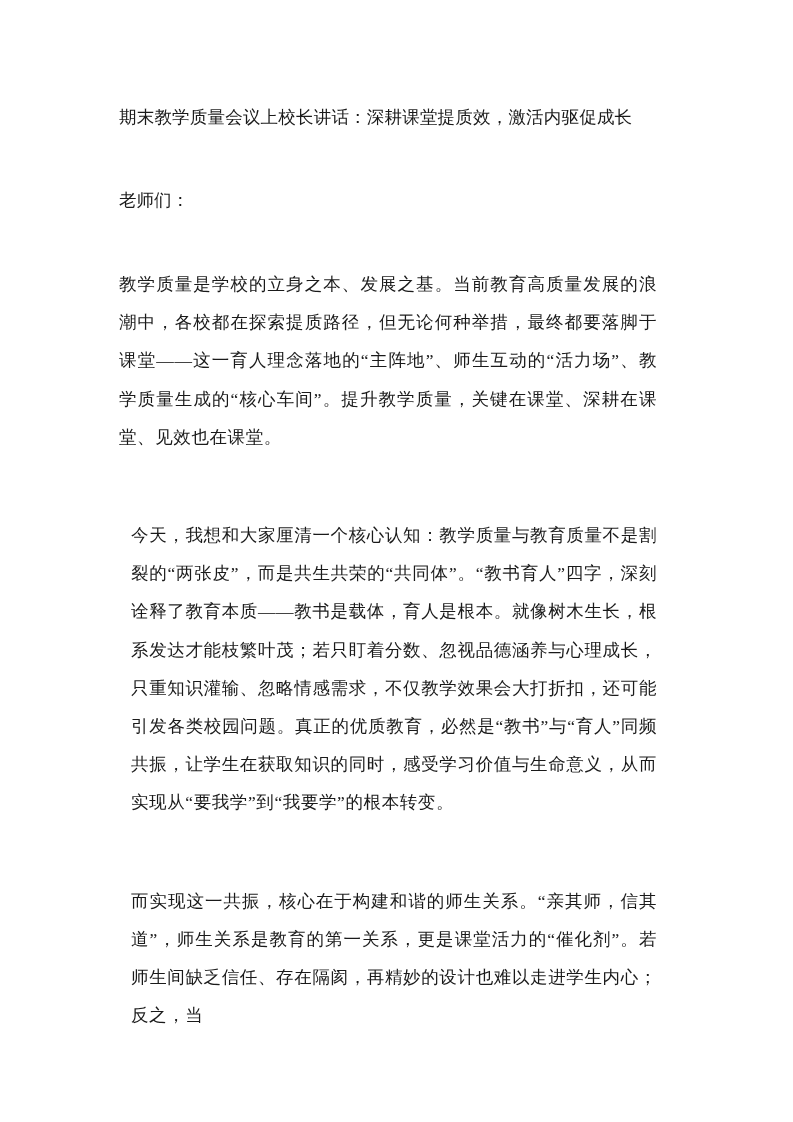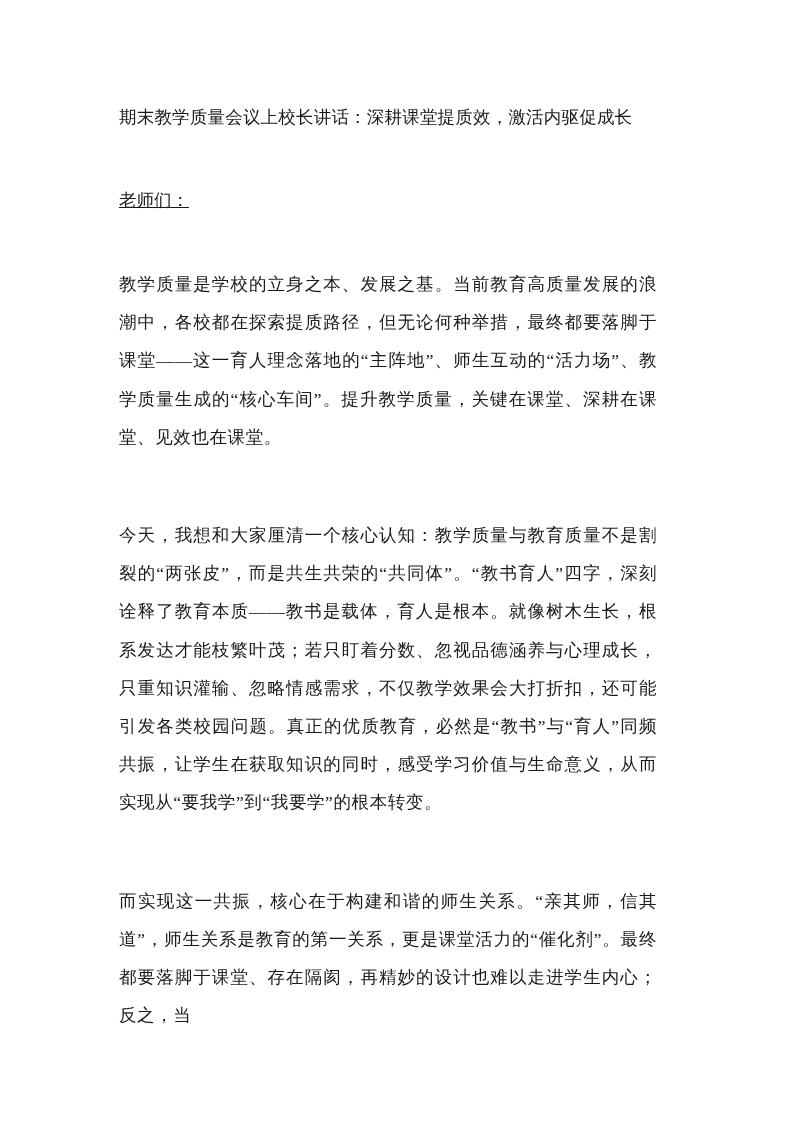--- a/index.html
+++ b/index.html
@@ -1,29 +1,29 @@
 <!DOCTYPE html>
 <html><head>
 <meta charset="utf-8">
 <style>
   html, body { margin: 0; padding: 0; background: #ffffff; }
   body { width: 793px; height: 1122px; position: relative; overflow: hidden;
          font-family: "DejaVu Serif", "Liberation Serif", serif; color: #1a1a1a; }
   .page { position: absolute; left: 0; top: 0; width: 694px; height: 1122px; background: #fff; }
   .content { position: absolute; left: 119px; top: 100px; width: 538px; }
   .title { font-size: 17.5px; line-height: 34px; margin: 0; white-space: nowrap; letter-spacing: 0.2px; }
-  .salutation { font-size: 17.5px; line-height: 34px; margin: 49px 0 0 0; text-decoration: underline; }
+  .salutation { font-size: 17.5px; line-height: 34px; margin: 49px 0 0 0; }
   .para { font-size: 17.5px; line-height: 38.2px; margin: 48px 0 0 0; text-align: justify;
           text-align-last: left; letter-spacing: 0.6px; font-family: Liberation Serif, serif; }
-  .para + .para { margin-top: 60px; }
+  .para + .para { margin-top: 60px; margin-left: 12px; }
 </style>
 </head>
 <body>
 
 <div class="page">
   <div class="content">
     <p class="title">期末教学质量会议上校长讲话：深耕课堂提质效，激活内驱促成长</p>
     <p class="salutation">老师们：</p>
     <p class="para">教学质量是学校的立身之本、发展之基。当前教育高质量发展的浪潮中，各校都在探索提质路径，但无论何种举措，最终都要落脚于课堂——这一育人理念落地的“主阵地”、师生互动的“活力场”、教学质量生成的“核心车间”。提升教学质量，关键在课堂、深耕在课堂、见效也在课堂。</p>
     <p class="para">今天，我想和大家厘清一个核心认知：教学质量与教育质量不是割裂的“两张皮”，而是共生共荣的“共同体”。“教书育人”四字，深刻诠释了教育本质——教书是载体，育人是根本。就像树木生长，根系发达才能枝繁叶茂；若只盯着分数、忽视品德涵养与心理成长，只重知识灌输、忽略情感需求，不仅教学效果会大打折扣，还可能引发各类校园问题。真正的优质教育，必然是“教书”与“育人”同频共振，让学生在获取知识的同时，感受学习价值与生命意义，从而实现从“要我学”到“我要学”的根本转变。</p>
-    <p class="para">而实现这一共振，核心在于构建和谐的师生关系。“亲其师，信其道”，师生关系是教育的第一关系，更是课堂活力的“催化剂”。最终都要落脚于课堂、存在隔阂，再精妙的设计也难以走进学生内心；反之，当</p>
+    <p class="para">而实现这一共振，核心在于构建和谐的师生关系。“亲其师，信其道”，师生关系是教育的第一关系，更是课堂活力的“催化剂”。若师生间缺乏信任、存在隔阂，再精妙的设计也难以走进学生内心；反之，当</p>
   </div>
 </div>
 
 </body></html>

